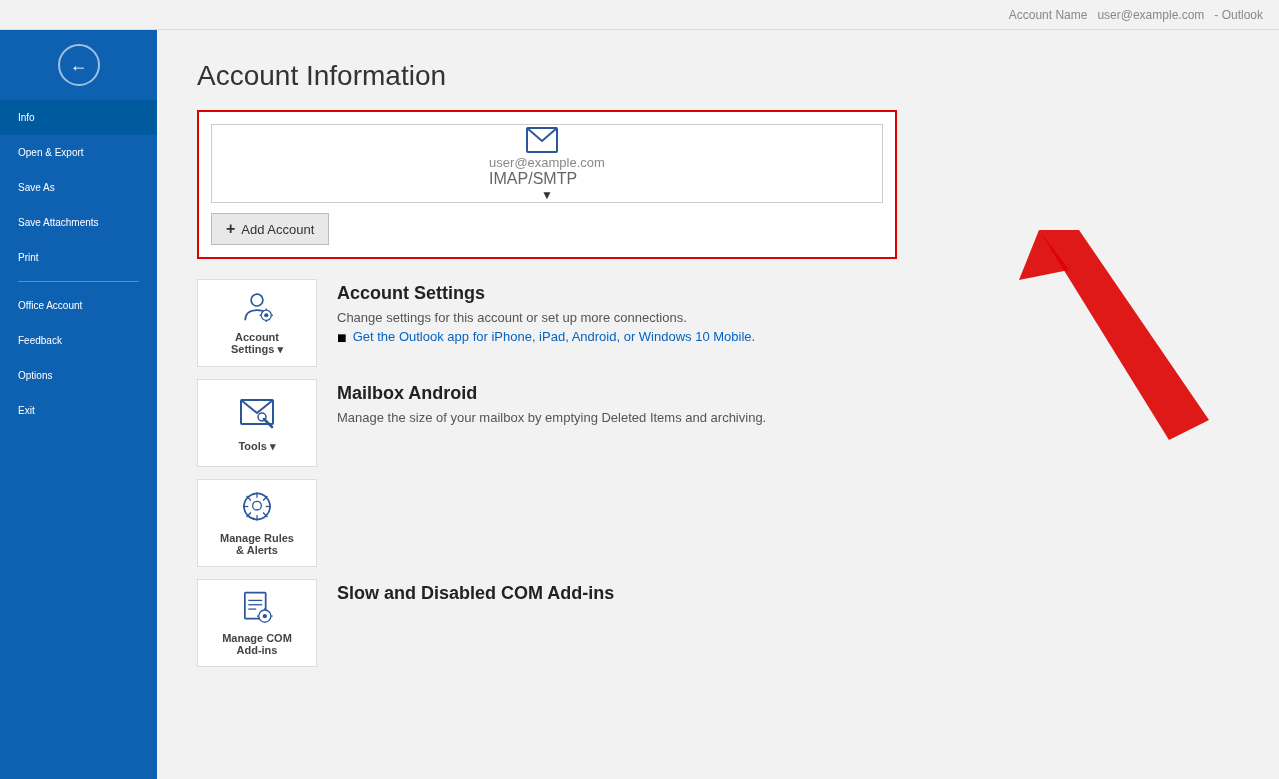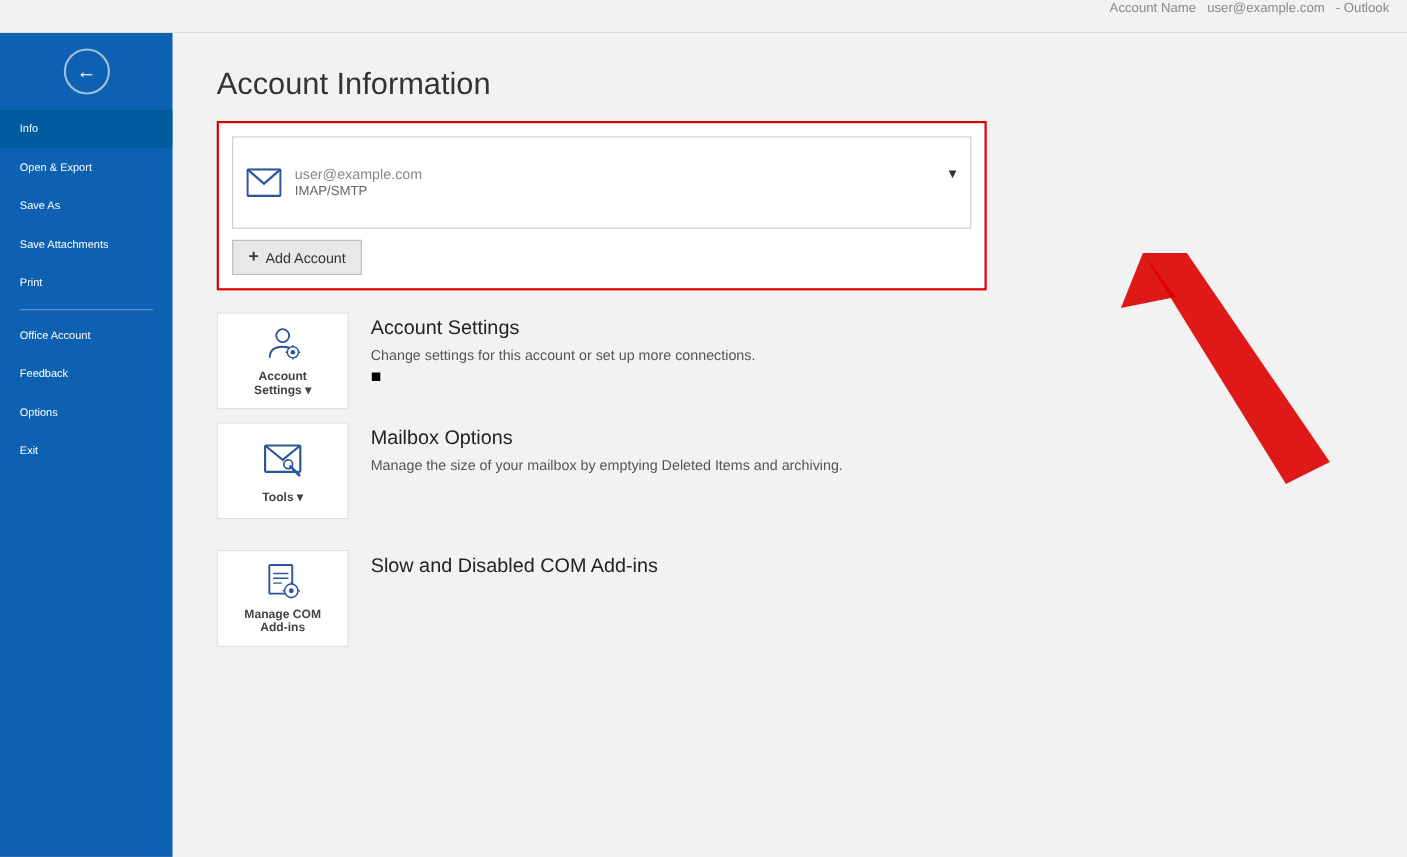--- a/index.html
+++ b/index.html
@@ -2,20 +2,21 @@
 <html><head>
   <meta charset="utf-8">
   <style>
     * { margin: 0; padding: 0; box-sizing: border-box; }
     body { font-family: 'Segoe UI', Arial, sans-serif; display: flex; flex-direction: column; width: 1279px; height: 779px; overflow: hidden; background: #f2f2f2; }
 
     .top-bar {
       height: 30px;
       background: #f2f2f2;
       display: flex;
+      align-items: center;
       justify-content: flex-end;
       padding-right: 16px;
       font-size: 12px;
       color: #555;
       border-bottom: 1px solid #ddd;
     }
 
     .main-layout {
       display: flex;
       flex: 1;
@@ -89,26 +90,28 @@
     .account-box {
       border: 2px solid #d00;
       background: white;
       padding: 12px;
       width: 700px;
       margin-bottom: 20px;
     }
 
     .account-dropdown {
       display: flex;
+      align-items: center;
       border: 1px solid #ccc;
       background: white;
-      padding: 26px 10px;
+      padding: 0 10px;
       cursor: pointer;
       margin-bottom: 10px;
       position: relative;
+      flex-direction: column;
     }
 
     .account-email-icon {
       width: 36px;
       height: 30px;
       margin-right: 10px;
       display: flex;
       align-items: center;
       justify-content: center;
       flex-shrink: 0;
@@ -122,21 +125,21 @@
     .account-info {
       flex: 1;
     }
 
     .account-email-text {
       font-size: 13px;
       color: #555;
     }
 
     .account-type {
-      font-size: 12px;
+      font-size: 16px;
       color: #666;
     }
 
     .dropdown-arrow {
       font-size: 12px;
       color: #333;
     }
 
     .add-account-btn {
       display: inline-flex;
@@ -177,21 +180,21 @@
       gap: 6px;
     }
 
     .section-text {
       flex: 1;
       padding-top: 4px;
     }
 
     .section-title {
       font-size: 18px;
-      font-weight: 400;
+      font-weight: 700;
       color: #222;
       margin-bottom: 6px;
     }
 
     .section-desc {
       font-size: 13px;
       color: #555;
       margin-bottom: 4px;
     }
 
@@ -282,42 +285,58 @@
           <line x1="24" y1="30" x2="22" y2="30" stroke="#2b579a" stroke-width="1.5"></line>
           <line x1="36" y1="30" x2="38" y2="30" stroke="#2b579a" stroke-width="1.5"></line>
         </svg>
         <div class="icon-label">Account<br>Settings ▾</div>
       </div>
       <div class="section-text">
         <div class="section-title">Account Settings</div>
         <div class="section-desc">Change settings for this account or set up more connections.</div>
         <div style="display:flex; align-items:flex-start;">
           <span class="bullet">■</span>
+          <a class="section-link">Get the Outlook app for iPhone, iPad, Android, or Windows 10 Mobile.</a>
         </div>
       </div>
     </div>
 
     <div class="section-item">
       <div class="section-icon-box">
         <svg width="38" height="38" viewBox="0 0 38 38">
           <rect x="3" y="7" width="32" height="24" rx="1" fill="none" stroke="#2b579a" stroke-width="2"></rect>
           <polyline points="3,7 19,20 35,7" fill="none" stroke="#2b579a" stroke-width="2"></polyline>
 
           <line x1="26" y1="26" x2="34" y2="34" stroke="#2b579a" stroke-width="2.5" stroke-linecap="round"></line>
           <circle cx="24" cy="24" r="4" fill="none" stroke="#2b579a" stroke-width="1.5"></circle>
         </svg>
         <div class="icon-label">Tools ▾</div>
       </div>
       <div class="section-text">
-        <div class="section-title">Mailbox Options</div>
+        <div class="section-title">Mailbox Android</div>
         <div class="section-desc">Manage the size of your mailbox by emptying Deleted Items and archiving.</div>
       </div>
     </div>
 
     <div class="section-item">
+      <div class="section-icon-box">
+        <svg width="38" height="38" viewBox="0 0 38 38">
+          <circle cx="19" cy="19" r="15" fill="none" stroke="#2b579a" stroke-width="2"></circle>
+          <circle cx="19" cy="18" r="5" fill="none" stroke="#2b579a" stroke-width="1.5"></circle>
+          <line x1="19" y1="3" x2="19" y2="9" stroke="#2b579a" stroke-width="1.5"></line>
+          <line x1="19" y1="29" x2="19" y2="35" stroke="#2b579a" stroke-width="1.5"></line>
+          <line x1="3" y1="19" x2="9" y2="19" stroke="#2b579a" stroke-width="1.5"></line>
+          <line x1="29" y1="19" x2="35" y2="19" stroke="#2b579a" stroke-width="1.5"></line>
+          <line x1="7" y1="7" x2="12" y2="12" stroke="#2b579a" stroke-width="1.5"></line>
+          <line x1="26" y1="26" x2="31" y2="31" stroke="#2b579a" stroke-width="1.5"></line>
+          <line x1="31" y1="7" x2="26" y2="12" stroke="#2b579a" stroke-width="1.5"></line>
+          <line x1="7" y1="31" x2="12" y2="26" stroke="#2b579a" stroke-width="1.5"></line>
+        </svg>
+        <div class="icon-label">Manage Rules<br>&amp; Alerts</div>
+      </div>
       <div class="section-text">
       </div>
     </div>
 
     <div class="section-item">
       <div class="section-icon-box">
         <svg width="38" height="38" viewBox="0 0 38 38">
           <rect x="5" y="3" width="24" height="30" rx="1" fill="none" stroke="#2b579a" stroke-width="2"></rect>
           <line x1="9" y1="12" x2="25" y2="12" stroke="#2b579a" stroke-width="1.5"></line>
           <line x1="9" y1="17" x2="25" y2="17" stroke="#2b579a" stroke-width="1.5"></line>

